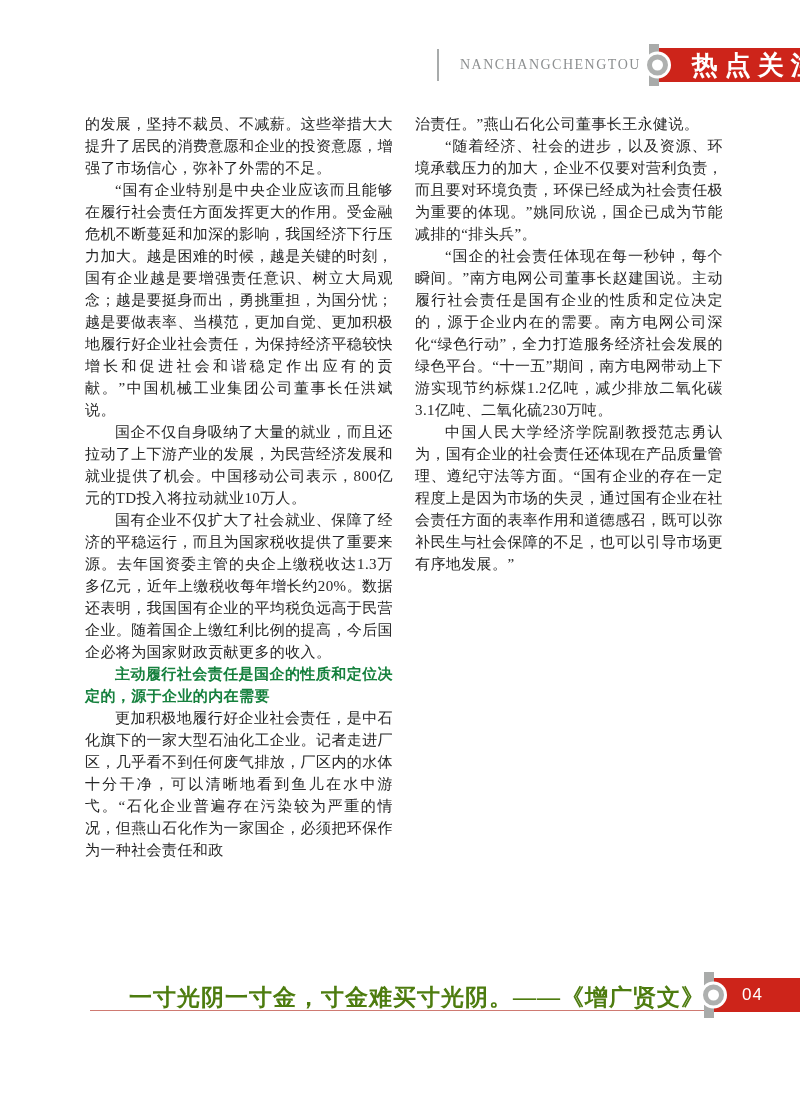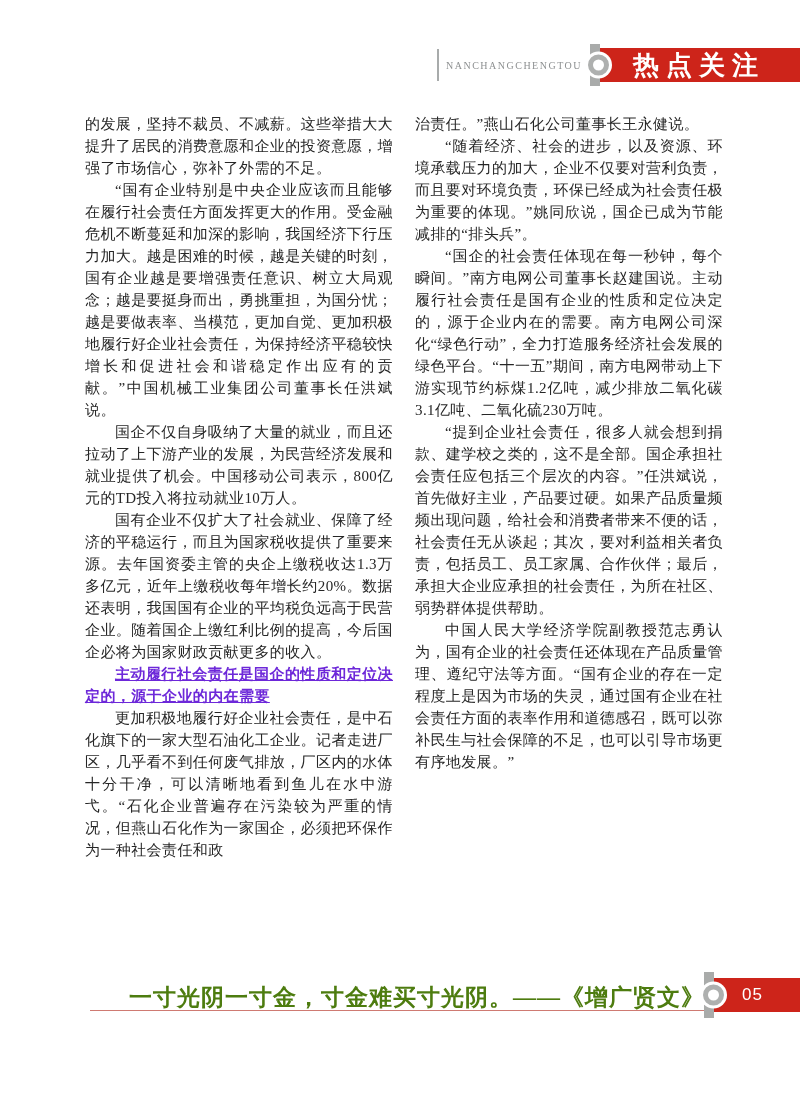--- a/index.html
+++ b/index.html
@@ -15,23 +15,23 @@
   
   .header{
     position:absolute;top:44px;left:437px;right:0;height:42px;
     display:flex;align-items:center;
   }
   .header .divider{
     width:2px;height:32px;background:#a8abab;flex:0 0 auto;
   }
   .header .brand{
     flex:0 0 auto;
-    padding:0 8px 0 7px;
+    padding:0 8px 0 21px;
     color:#8d9091;
-    font-size:10px;
+    font-size:14px;
     letter-spacing:1.5px;
     font-family:"Liberation Serif","DejaVu Serif",serif;
     white-space:nowrap;
   }
   .stem{
     width:10px;height:42px;background:#a9abaa;flex:0 0 auto;
   }
   .banner{
     position:relative;flex:1;height:34px;
     display:flex;align-items:center;
@@ -62,21 +62,21 @@
   .para{
     margin:0;
     font-size:15px;
     line-height:22px;
     color:#262626;
     text-align:justify;
     text-justify:inter-ideograph;
     letter-spacing:0.4px;
   }
   .para.indent{text-indent:2em;}
-  .para.bold{font-weight:bold;color:#6d28d9;text-decoration:underline;}
+  .para.bold{font-weight:bold;color:#15803d;}
 
   
   .footer-quote{
     position:absolute;top:982px;right:95px;left:90px;
     text-align:right;
     color:#4d7c0f;
     font-weight:bold;
     font-size:23px;
     letter-spacing:1px;
     white-space:nowrap;
@@ -122,28 +122,27 @@
         <p class="para indent">“国有企业特别是中央企业应该而且能够在履行社会责任方面发挥更大的作用。受金融危机不断蔓延和加深的影响，我国经济下行压力加大。越是困难的时候，越是关键的时刻，国有企业越是要增强责任意识、树立大局观念；越是要挺身而出，勇挑重担，为国分忧；越是要做表率、当模范，更加自觉、更加积极地履行好企业社会责任，为保持经济平稳较快增长和促进社会和谐稳定作出应有的贡献。”中国机械工业集团公司董事长任洪斌说。</p>
         <p class="para indent">国企不仅自身吸纳了大量的就业，而且还拉动了上下游产业的发展，为民营经济发展和就业提供了机会。中国移动公司表示，800亿元的TD投入将拉动就业10万人。</p>
         <p class="para indent">国有企业不仅扩大了社会就业、保障了经济的平稳运行，而且为国家税收提供了重要来源。去年国资委主管的央企上缴税收达1.3万多亿元，近年上缴税收每年增长约20%。数据还表明，我国国有企业的平均税负远高于民营企业。随着国企上缴红利比例的提高，今后国企必将为国家财政贡献更多的收入。</p>
         <p class="para indent bold">主动履行社会责任是国企的性质和定位决定的，源于企业的内在需要</p>
         <p class="para indent">更加积极地履行好企业社会责任，是中石化旗下的一家大型石油化工企业。记者走进厂区，几乎看不到任何废气排放，厂区内的水体十分干净，可以清晰地看到鱼儿在水中游弋。“石化企业普遍存在污染较为严重的情况，但燕山石化作为一家国企，必须把环保作为一种社会责任和政</p>
       </div>
     <div class="col">
         <p class="para">治责任。”燕山石化公司董事长王永健说。</p>
         <p class="para indent">“随着经济、社会的进步，以及资源、环境承载压力的加大，企业不仅要对营利负责，而且要对环境负责，环保已经成为社会责任极为重要的体现。”姚同欣说，国企已成为节能减排的“排头兵”。</p>
         <p class="para indent">“国企的社会责任体现在每一秒钟，每个瞬间。”南方电网公司董事长赵建国说。主动履行社会责任是国有企业的性质和定位决定的，源于企业内在的需要。南方电网公司深化“绿色行动”，全力打造服务经济社会发展的绿色平台。“十一五”期间，南方电网带动上下游实现节约标煤1.2亿吨，减少排放二氧化碳3.1亿吨、二氧化硫230万吨。</p>
-        <p class="para indent">“提到企业社会责任，很多人就会想到捐款、建学校之类的，这不是全部。国企承担社会责任应包括三个层次的内容。”任洪斌说，首先做好主业，产品要过硬。如果产品质量频频出现问题，给社会和消费者带来不便的话，社会责任无从谈起；其次，要对利益相关者负责，包括员工、员工家属、合作伙伴；最后，承担大企业应承担的社会责任，为所在社区、弱势群体提供帮助。</p>
         <p class="para indent">中国人民大学经济学院副教授范志勇认为，国有企业的社会责任还体现在产品质量管理、遵纪守法等方面。“国有企业的存在一定程度上是因为市场的失灵，通过国有企业在社会责任方面的表率作用和道德感召，既可以弥补民生与社会保障的不足，也可以引导市场更有序地发展。”</p>
       </div>
   </div>
 
   <div class="footer-quote">一寸光阴一寸金，寸金难买寸光阴。——《增广贤文》</div>
   <div class="footer-rule"></div>
   <div class="footer-block">
     <div class="stem" style="height:46px;"></div>
     <div class="pagebox" id="footer-pagebox" style="background: rgb(205, 36, 26);">
       <span class="dot"></span>
-      <span>05</span>
+      <span>04</span>
     </div>
   </div>
 
 </div>
 
 </body></html>

